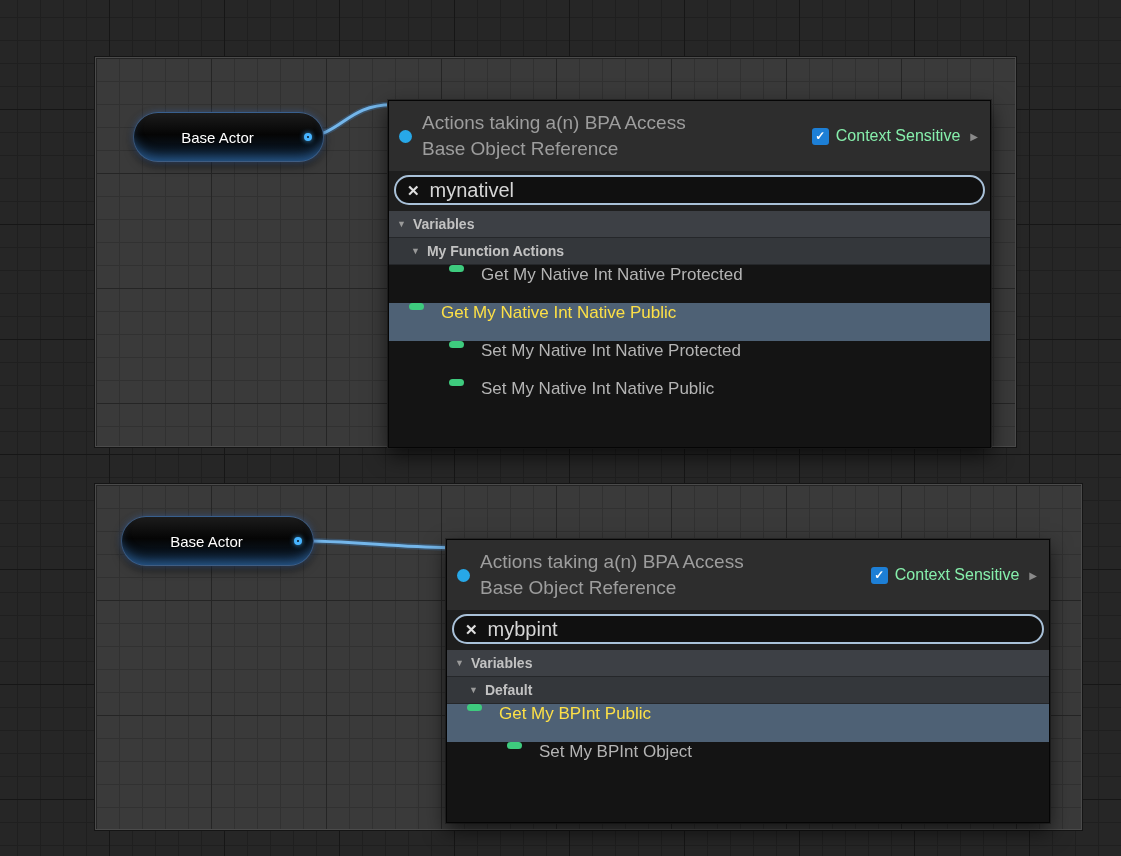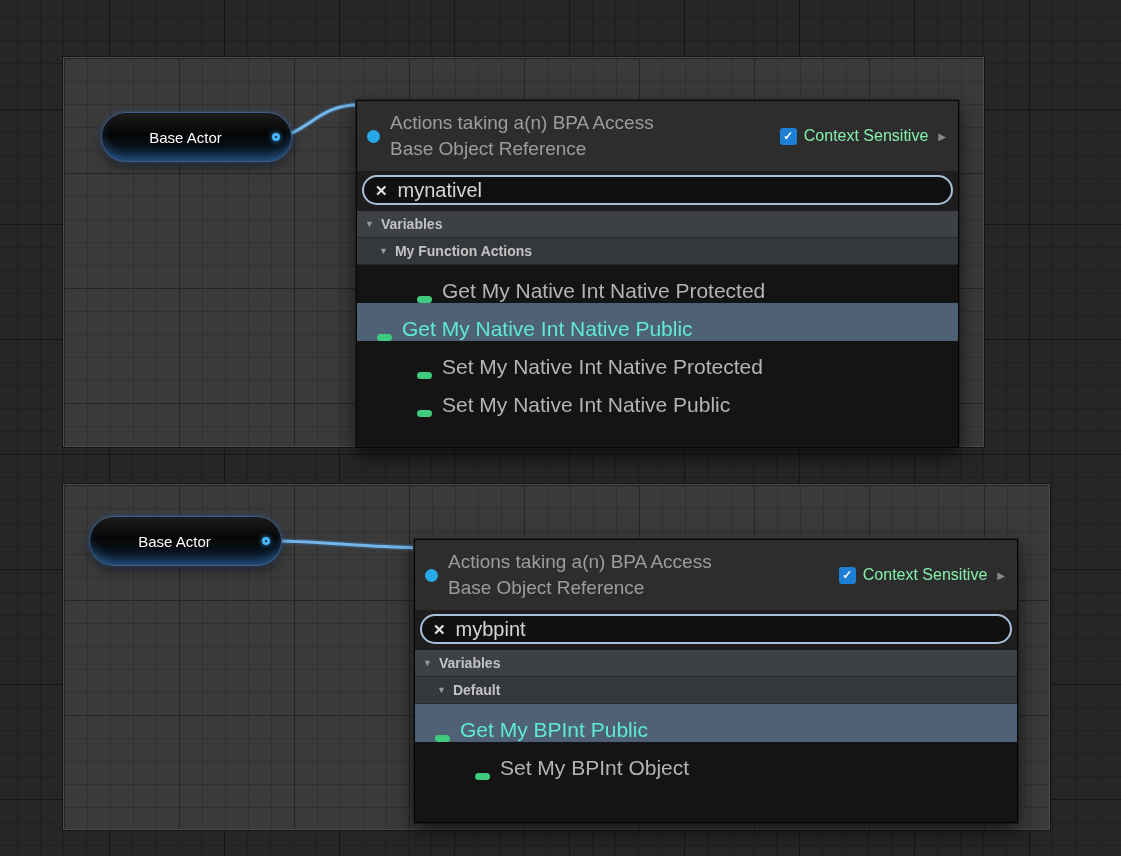--- a/index.html
+++ b/index.html
@@ -21,20 +21,21 @@
     position:absolute;
     background-color:#3a3a3a;
     background-image:
       linear-gradient(#252525 1px, transparent 1px),
       linear-gradient(90deg,#252525 1px, transparent 1px),
       linear-gradient(#313131 1px, transparent 1px),
       linear-gradient(90deg,#313131 1px, transparent 1px);
     background-size:115px 115px,115px 115px,23px 23px,23px 23px;
     border:1px solid #4b4b4b;
     box-shadow:0 0 0 1px #151515;
+    margin-left:32px;
   }
   #region1 { left:63px; top:57px;  width:921px; height:390px; }
   #region2 { left:63px; top:484px; width:987px; height:346px; }
 
   .wire-svg { position:absolute; left:0; top:0; width:100%; height:100%; pointer-events:none; }
 
   .bp-node {
     position:absolute;
     height:50px;
     border-radius:25px;
@@ -94,24 +95,24 @@
     height:27px; flex:0 0 auto;
     display:flex; align-items:center; gap:7px; padding-left:8px;
     background:#3d4045; color:#c2c2c2; font-weight:bold; font-size:14px;
     border-bottom:1px solid #25272a;
   }
   .cat-row.sub { background:#34373b; padding-left:22px; }
   .tri { font-size:9px; color:#9a9a9a; }
 
   .item-row {
     height:38px; flex:0 0 auto;
-    display:flex; align-items:flex-end; gap:10px; padding-left:60px;
-    background:#141414; color:#b4b4b4; font-size:21px;
-  }
-  .item-row.selected { background:#4e6175; color:#5eead4;padding-left:20px; }
+    display:flex; align-items:flex-start; gap:17px; padding-left:60px;
+    background:#141414; color:#b4b4b4; font-size:17px;
+  }
+  .item-row.selected { background:#4e6175; color:#fde047;padding-left:20px; }
   .pill { width:15px; height:7px; border-radius:4px; background:#3ecb7e; flex:0 0 auto; }
 
   .menu-fill { flex:1; background:#141414; }
 </style>
 </head>
 <body>
 
 <div class="region" id="region1">
 
   <svg class="wire-svg" viewBox="0 0 921 390">

